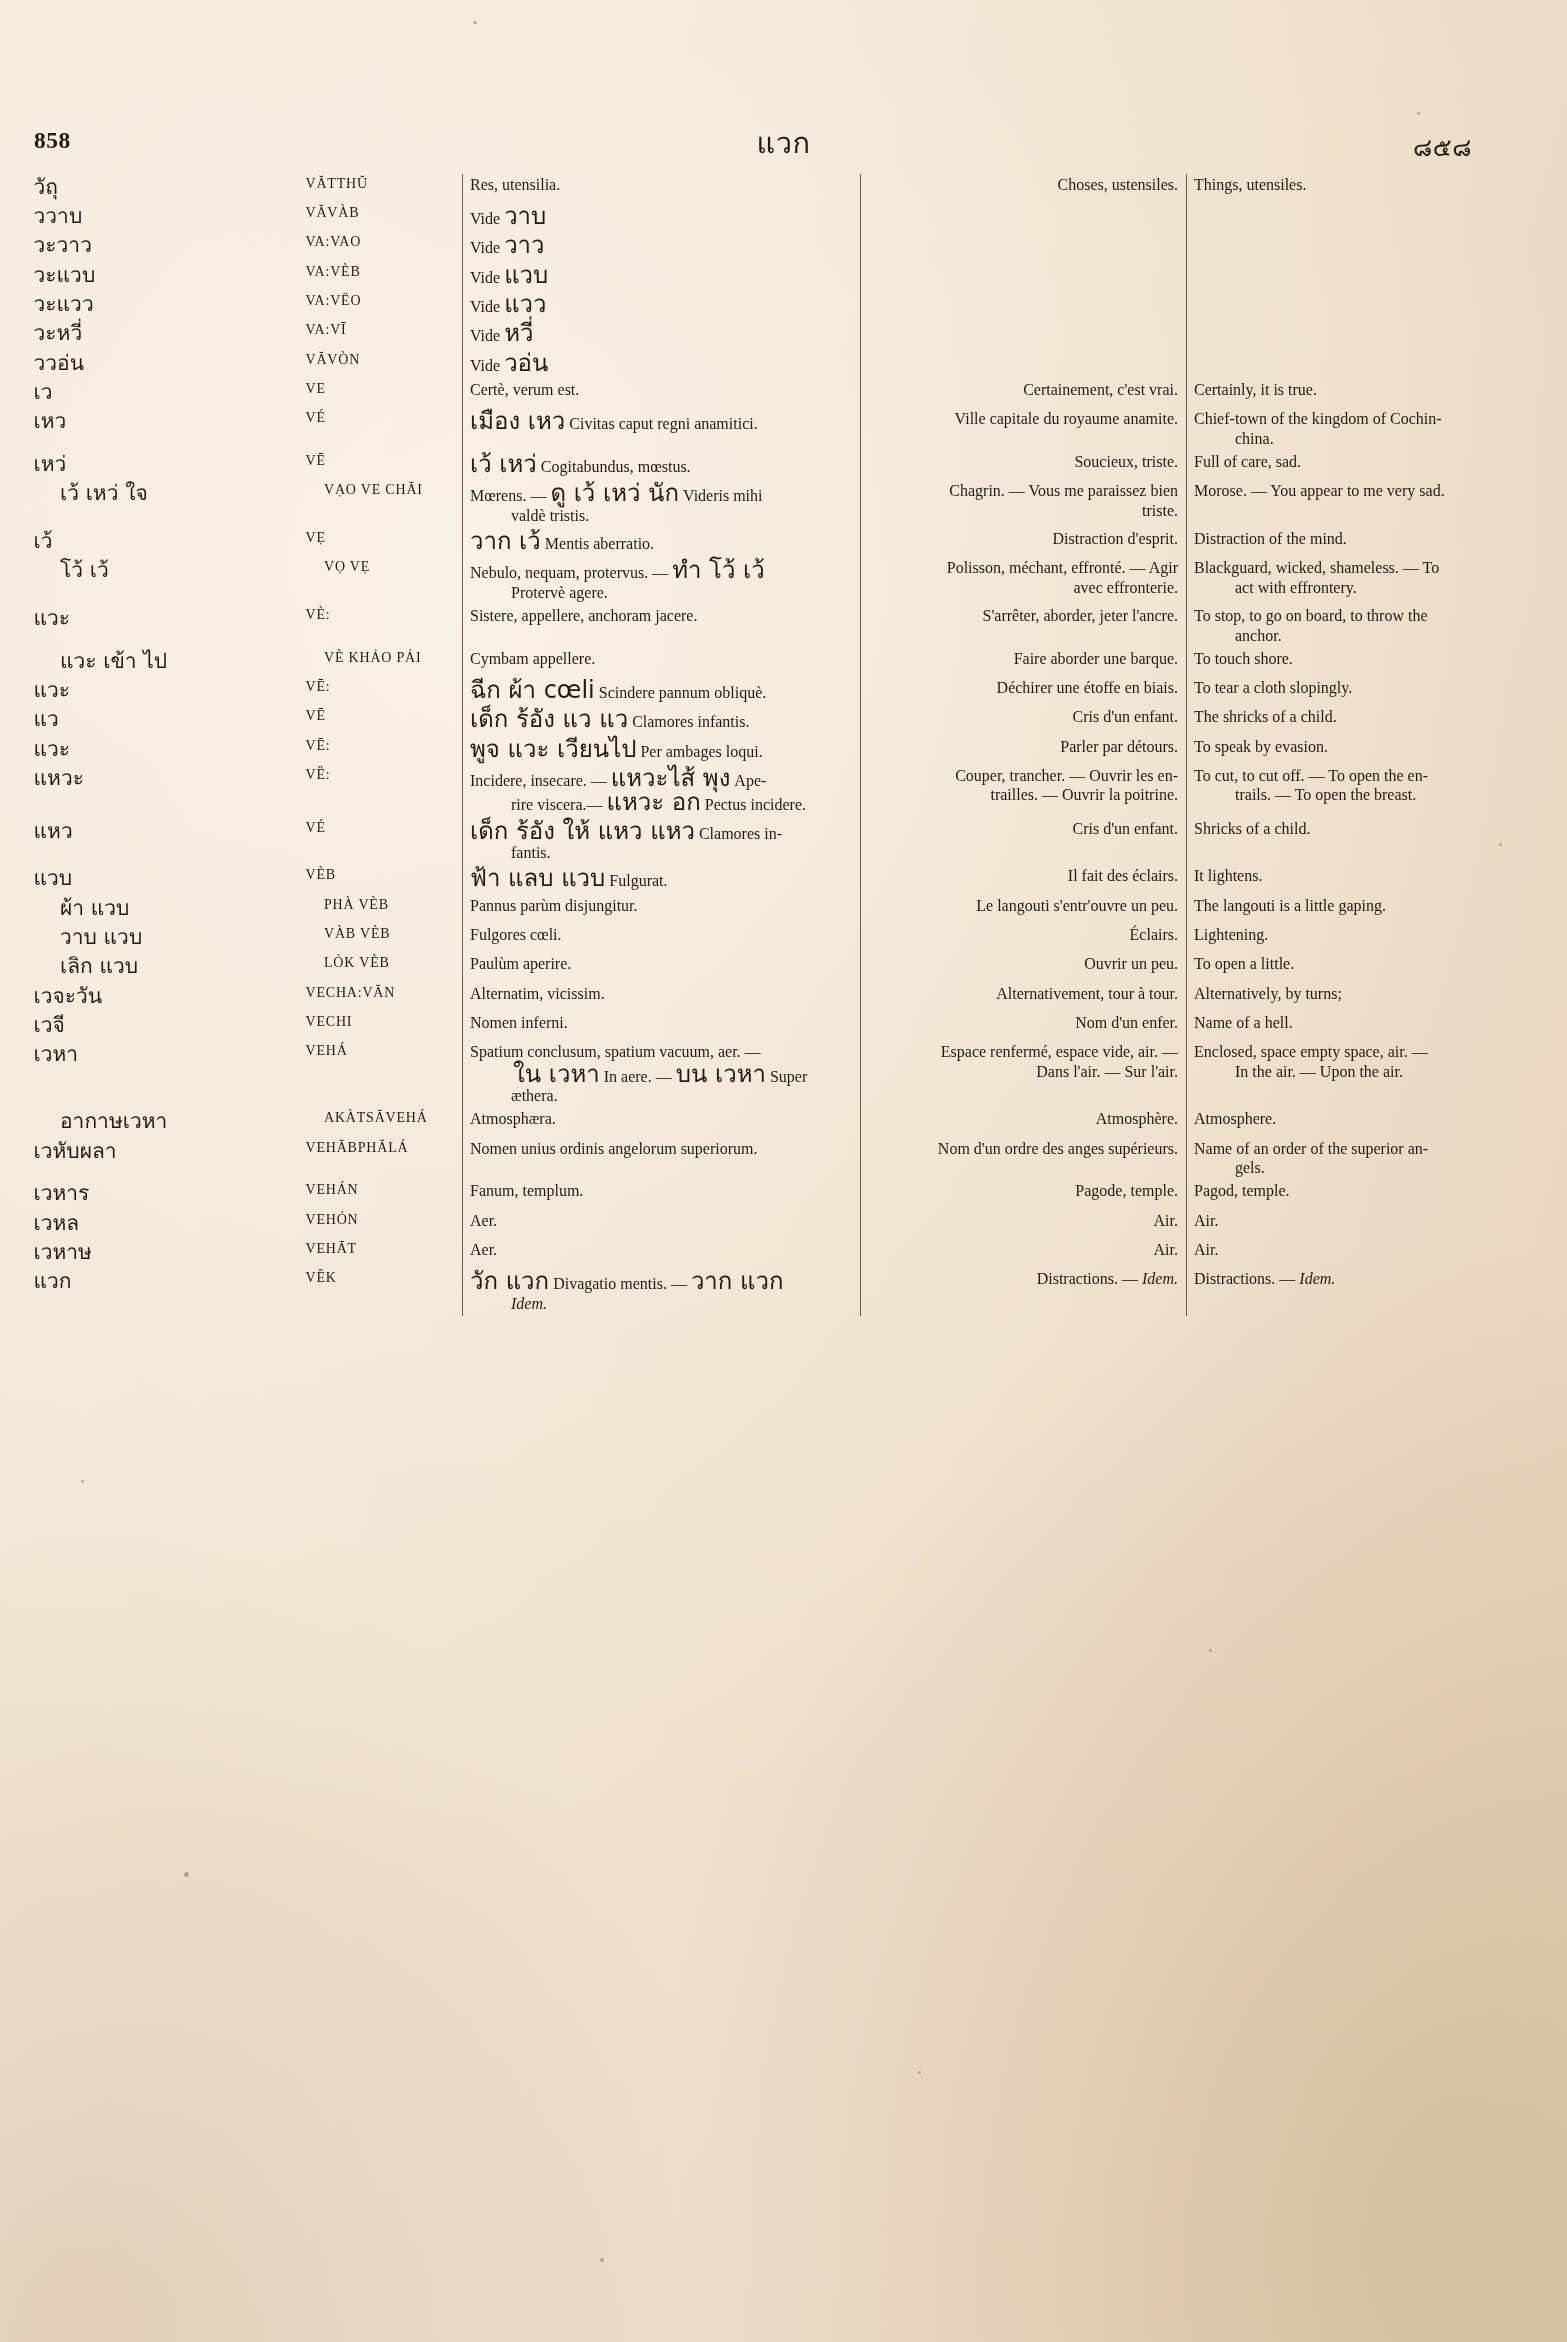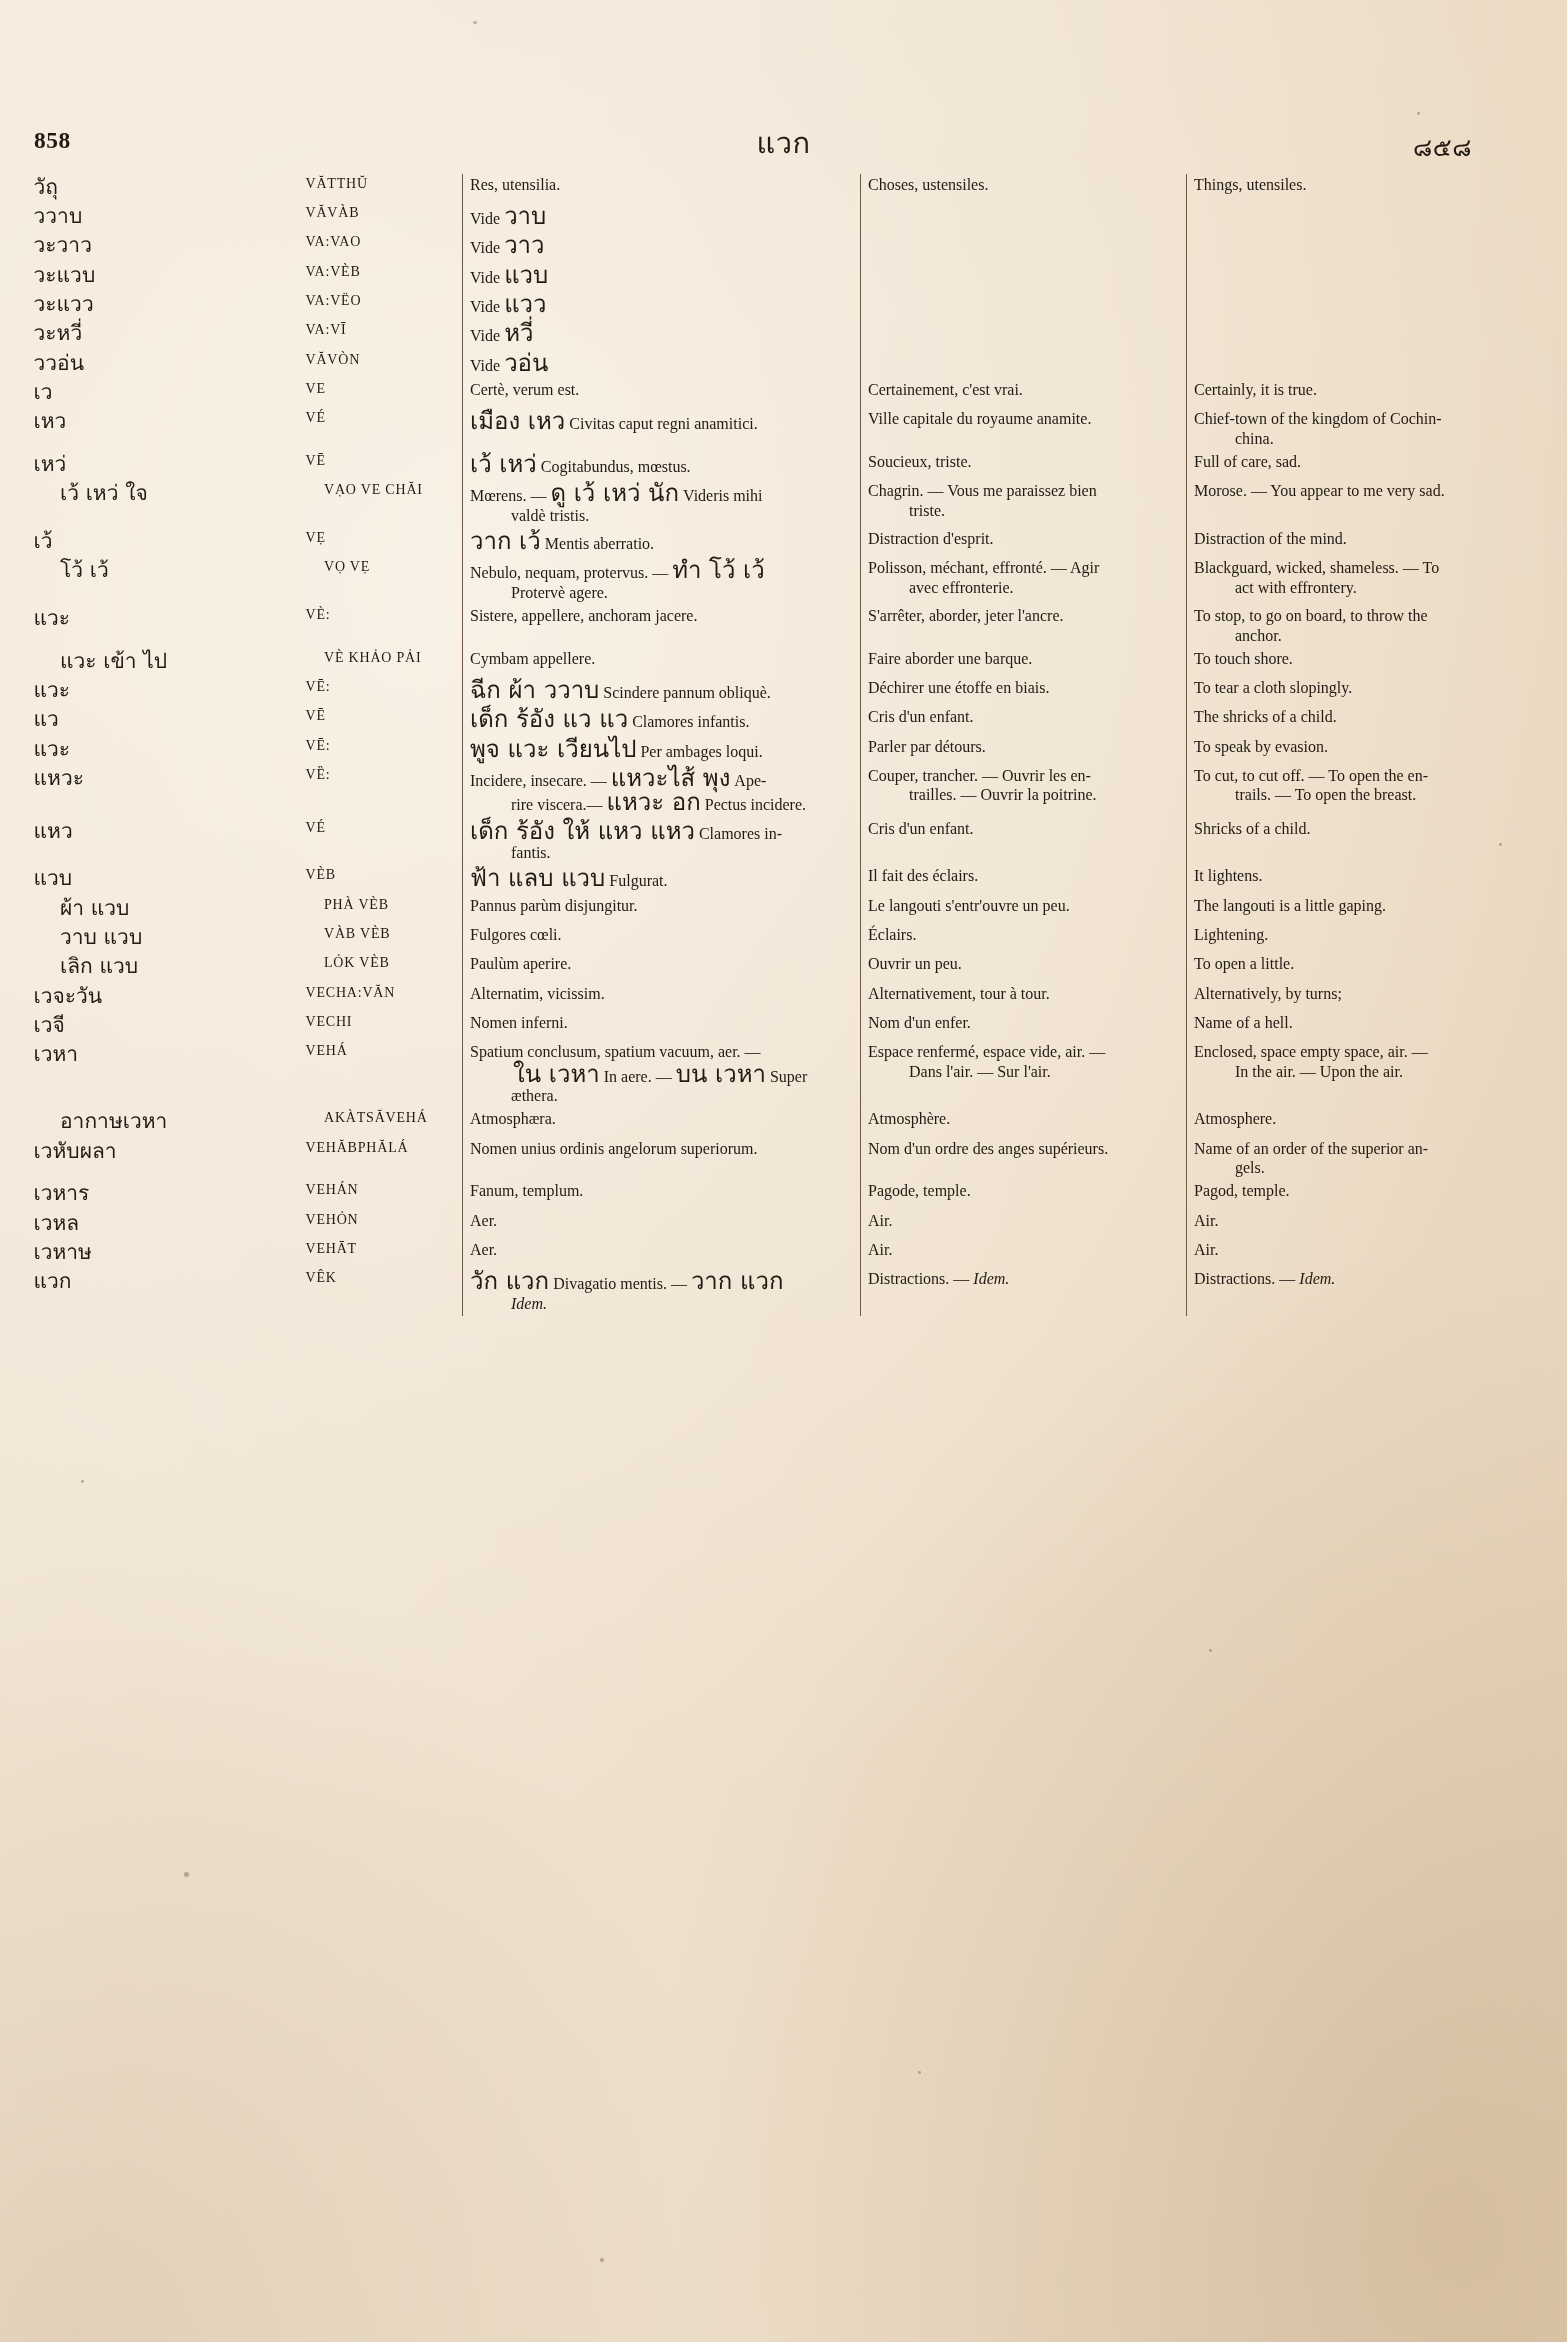--- a/index.html
+++ b/index.html
@@ -88,21 +88,21 @@
     border-right: 0.9px solid #6d5a46;
   }
   td.rom.indent1 { padding-left: 26px; }
 
   td.lat, td.fr, td.en {
     font-size: 16px;
     padding-top: 8.4px;
     text-align: left;
   }
   td.lat { border-right: 0.9px solid #6d5a46; padding-left: 11.2px; }
-  td.fr  { border-right: 0.9px solid #6d5a46; padding-left: 11.2px; }
+  td.fr  { border-right: 0.9px solid #6d5a46; padding-left: 11.2px; text-align: right; }
   td.en  { padding-left: 11.2px; margin-top: 7px; }
 
   .tin { font-family: "DejaVu Sans", sans-serif; font-size: 24px; line-height: 1; }
   i { font-style: italic; }
   .ind  { display: block; padding-left: 41px; }
   .ctr  { display: block; padding-left: 43px; }
 </style>
 </head>
 <body>
 
@@ -232,21 +232,21 @@
         <tr>
           <td class="thai indent1">แวะ เข้า ไป</td>
           <td class="rom indent1">VÈ KHẢO PẢI</td>
           <td class="lat">Cymbam appellere.</td>
           <td class="fr">Faire aborder une barque.</td>
           <td class="en">To touch shore.</td>
         </tr>
         <tr>
           <td class="thai">แวะ</td>
           <td class="rom">VĒ:</td>
-          <td class="lat"><span class="tin">ฉีก ผ้า ววาบ</span> Scindere pannum obliquè.</td>
+          <td class="lat"><span class="tin">ฉีก ผ้า cœli</span> Scindere pannum obliquè.</td>
           <td class="fr">Déchirer une étoffe en biais.</td>
           <td class="en">To tear a cloth slopingly.</td>
         </tr>
         <tr>
           <td class="thai">แว</td>
           <td class="rom">VĒ</td>
           <td class="lat"><span class="tin">เด็ก ร้อัง แว แว</span> Clamores infantis.</td>
           <td class="fr">Cris d'un enfant.</td>
           <td class="en">The shricks of a child.</td>
         </tr>

